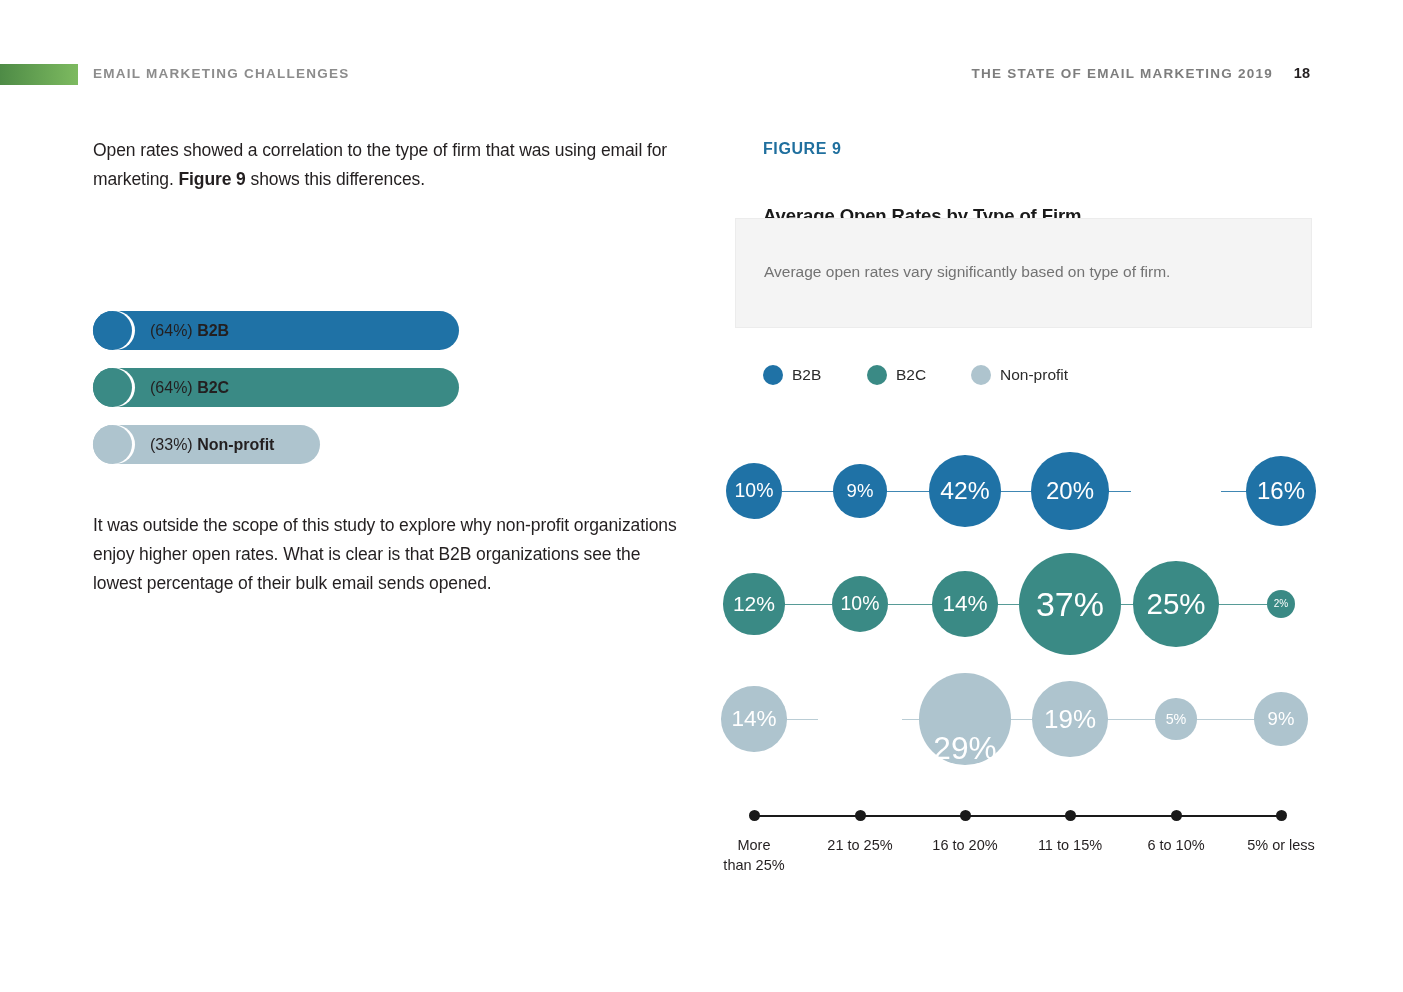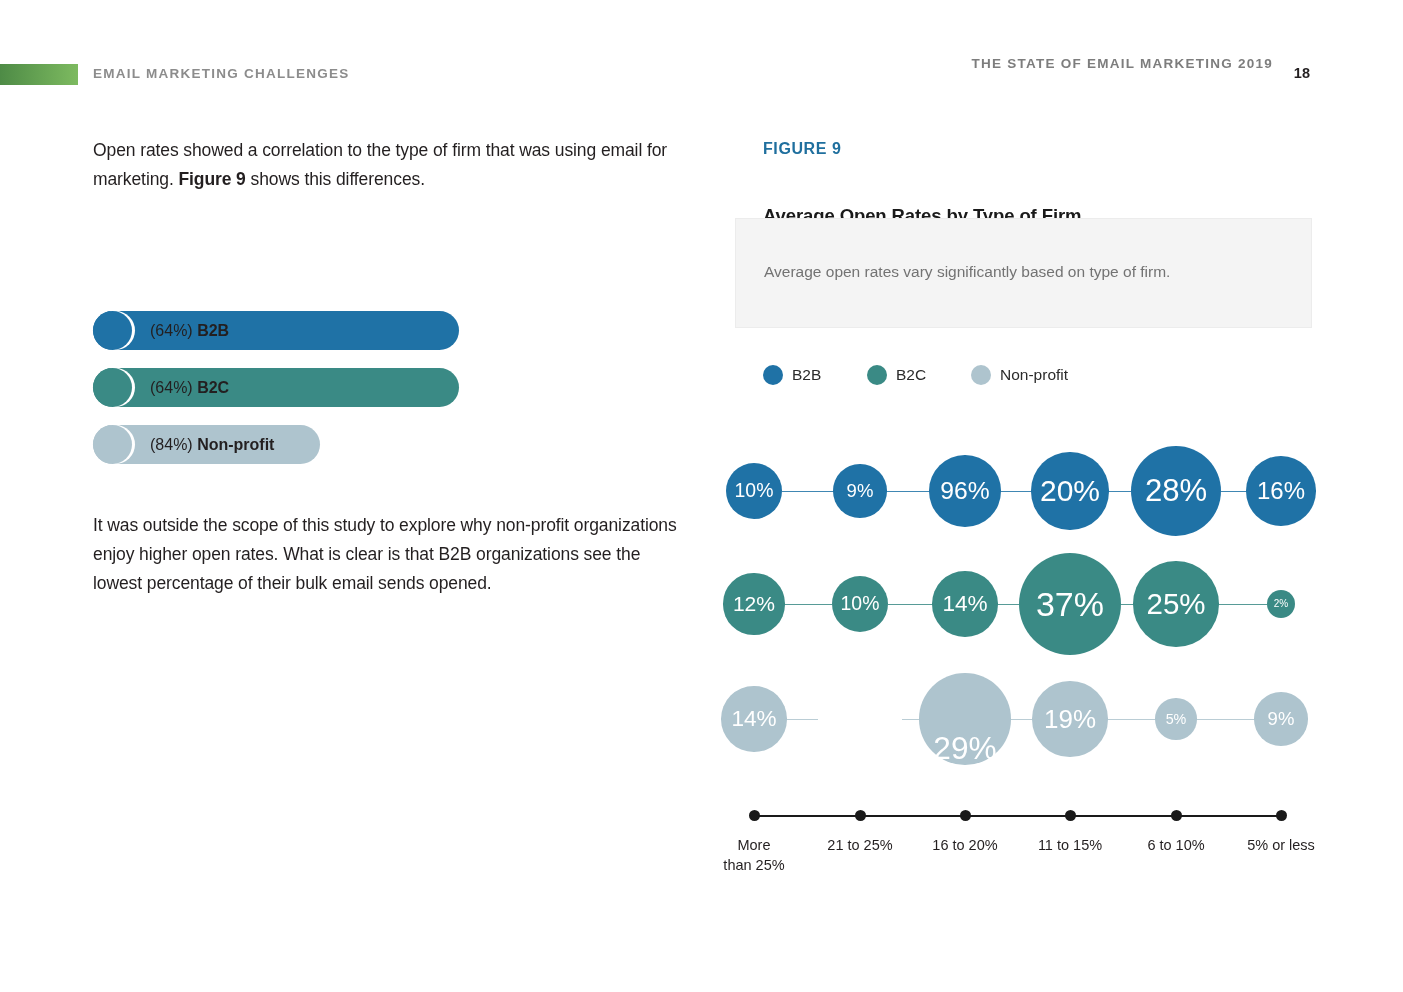--- a/index.html
+++ b/index.html
@@ -31,21 +31,21 @@
     left: 93px;
     top: 66px;
     font-size: 13.5px;
     letter-spacing: 1.25px;
     font-weight: 700;
     color: #8c8c8c;
   }
   .header-right {
     position: absolute;
     right: 130px;
-    top: 56px;
+    top: 66px;
     font-size: 13.5px;
     letter-spacing: 1.25px;
     font-weight: 700;
     color: #7d7d7d;
     white-space: nowrap;
   }
   .header-page {
     position: absolute;
     right: 93px;
     top: 65px;
@@ -252,21 +252,21 @@
     <div class="pill-label"><span>(64%)</span> <b>B2B</b></div>
   </div>
   <div class="pill-row">
     <div class="pill-bar" style="width: 366px; background: rgb(58, 138, 133);"></div>
     <div class="pill-knob" style="background: rgb(58, 138, 133);"></div>
     <div class="pill-label"><span>(64%)</span> <b>B2C</b></div>
   </div>
   <div class="pill-row">
     <div class="pill-bar" style="width: 227px; background: rgb(174, 196, 206);"></div>
     <div class="pill-knob" style="background: rgb(174, 196, 206);"></div>
-    <div class="pill-label"><span>(84%)</span> <b>Non-profit</b></div>
+    <div class="pill-label"><span>(33%)</span> <b>Non-profit</b></div>
   </div>
 </div>
 
 <div class="para-bottom">
   <p class="para">It was outside the scope of this study to explore why non-profit organizations enjoy higher open rates. What is clear is that B2B organizations see the lowest percentage of their bulk email sends opened.</p>
 </div>
 
 <div class="fig-eyebrow">FIGURE 9</div>
 <div class="fig-title">Average Open Rates by Type of Firm</div>
 <div class="fig-callout">
@@ -294,27 +294,24 @@
     <div class="connector" style="left: 1000.78px; top: 490.5px; width: 30.6678px; background: rgb(31, 114, 166); opacity: 0.85;"></div>
     <div class="connector" style="left: 1108.55px; top: 490.5px; width: 22.3791px; background: rgb(31, 114, 166); opacity: 0.85;"></div>
     <div class="connector" style="left: 1221.07px; top: 490.5px; width: 25.1326px; background: rgb(31, 114, 166); opacity: 0.85;"></div>
     <div class="bubble" style="left: 725.86px; top: 462.86px; width: 56.2802px; height: 56.2802px; background: rgb(31, 114, 166); font-size: 19.4167px;">
       <span>10%</span>
     </div>
     <div class="bubble" style="left: 833.15px; top: 464.15px; width: 53.7px; height: 53.7px; background: rgb(31, 114, 166); font-size: 18.5265px;">
       <span>9%</span>
     </div>
     <div class="bubble" style="left: 929.221px; top: 455.221px; width: 71.5574px; height: 71.5574px; background: rgb(31, 114, 166); font-size: 24.6873px;">
-      <span>96%</span>
-    </div>
-    <div class="bubble" style="left: 1031.45px; top: 452.447px; width: 77.107px; height: 77.107px; background: rgb(31, 114, 166); font-size: 30px;">
+      <span>42%</span>
+    </div>
+    <div class="bubble" style="left: 1031.45px; top: 452.447px; width: 77.107px; height: 77.107px; background: rgb(31, 114, 166); font-size: 24px;">
       <span>20%</span>
-    </div>
-    <div class="bubble" style="left: 1130.93px; top: 445.933px; width: 90.1349px; height: 90.1349px; background: rgb(31, 114, 166); font-size: 31.0965px;">
-      <span>28%</span>
     </div>
     <div class="bubble" style="left: 1246.2px; top: 456.2px; width: 69.6px; height: 69.6px; background: rgb(31, 114, 166); font-size: 24.012px; justify-content: center;">
       <span>16%</span>
     </div>
     <div class="connector" style="left: 784.54px; top: 603.5px; width: 47.3203px; background: rgb(58, 138, 133); opacity: 0.85;"></div>
     <div class="connector" style="left: 888.14px; top: 603.5px; width: 44.1137px; background: rgb(58, 138, 133); opacity: 0.85;"></div>
     <div class="connector" style="left: 997.746px; top: 603.5px; width: 20.8959px; background: rgb(58, 138, 133); opacity: 0.85;"></div>
     <div class="connector" style="left: 1121.36px; top: 603.5px; width: 11.892px; background: rgb(58, 138, 133); opacity: 0.85;"></div>
     <div class="connector" style="left: 1218.75px; top: 603.5px; width: 48.007px; background: rgb(58, 138, 133); opacity: 0.85;"></div>
     <div class="bubble" style="left: 723.46px; top: 573.46px; width: 61.0792px; height: 61.0792px; background: rgb(58, 138, 133); font-size: 21.0723px;">

